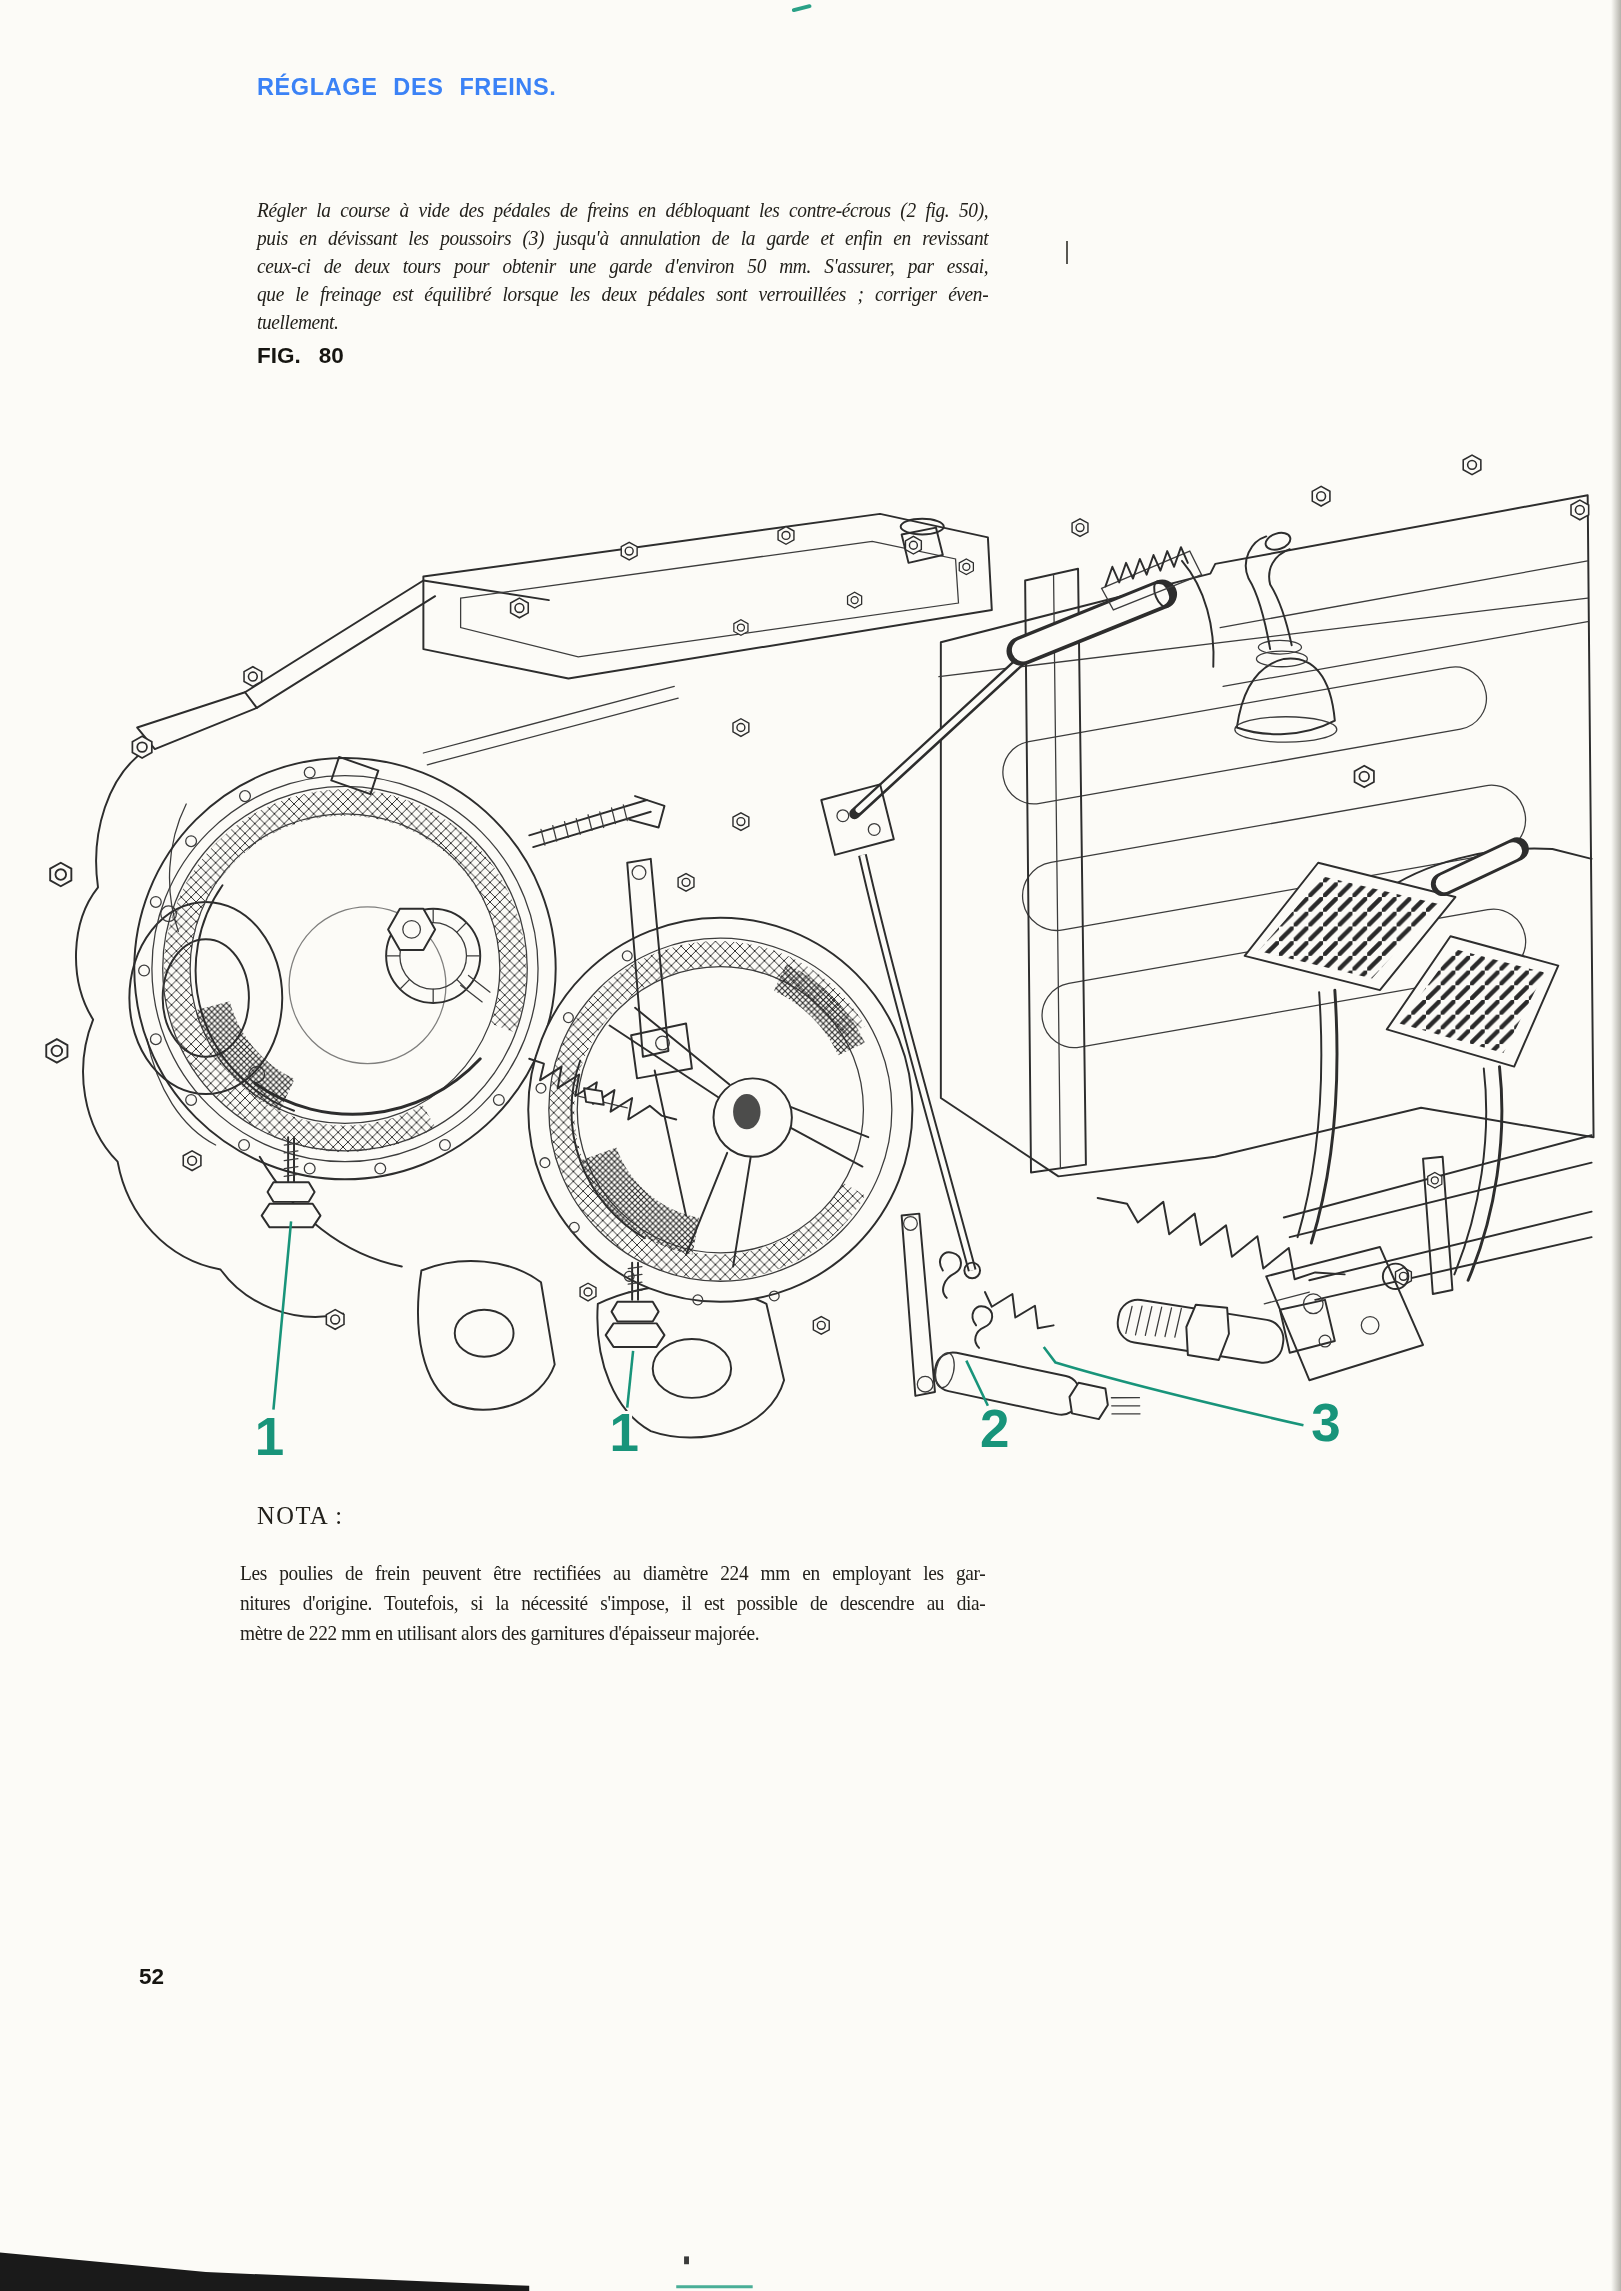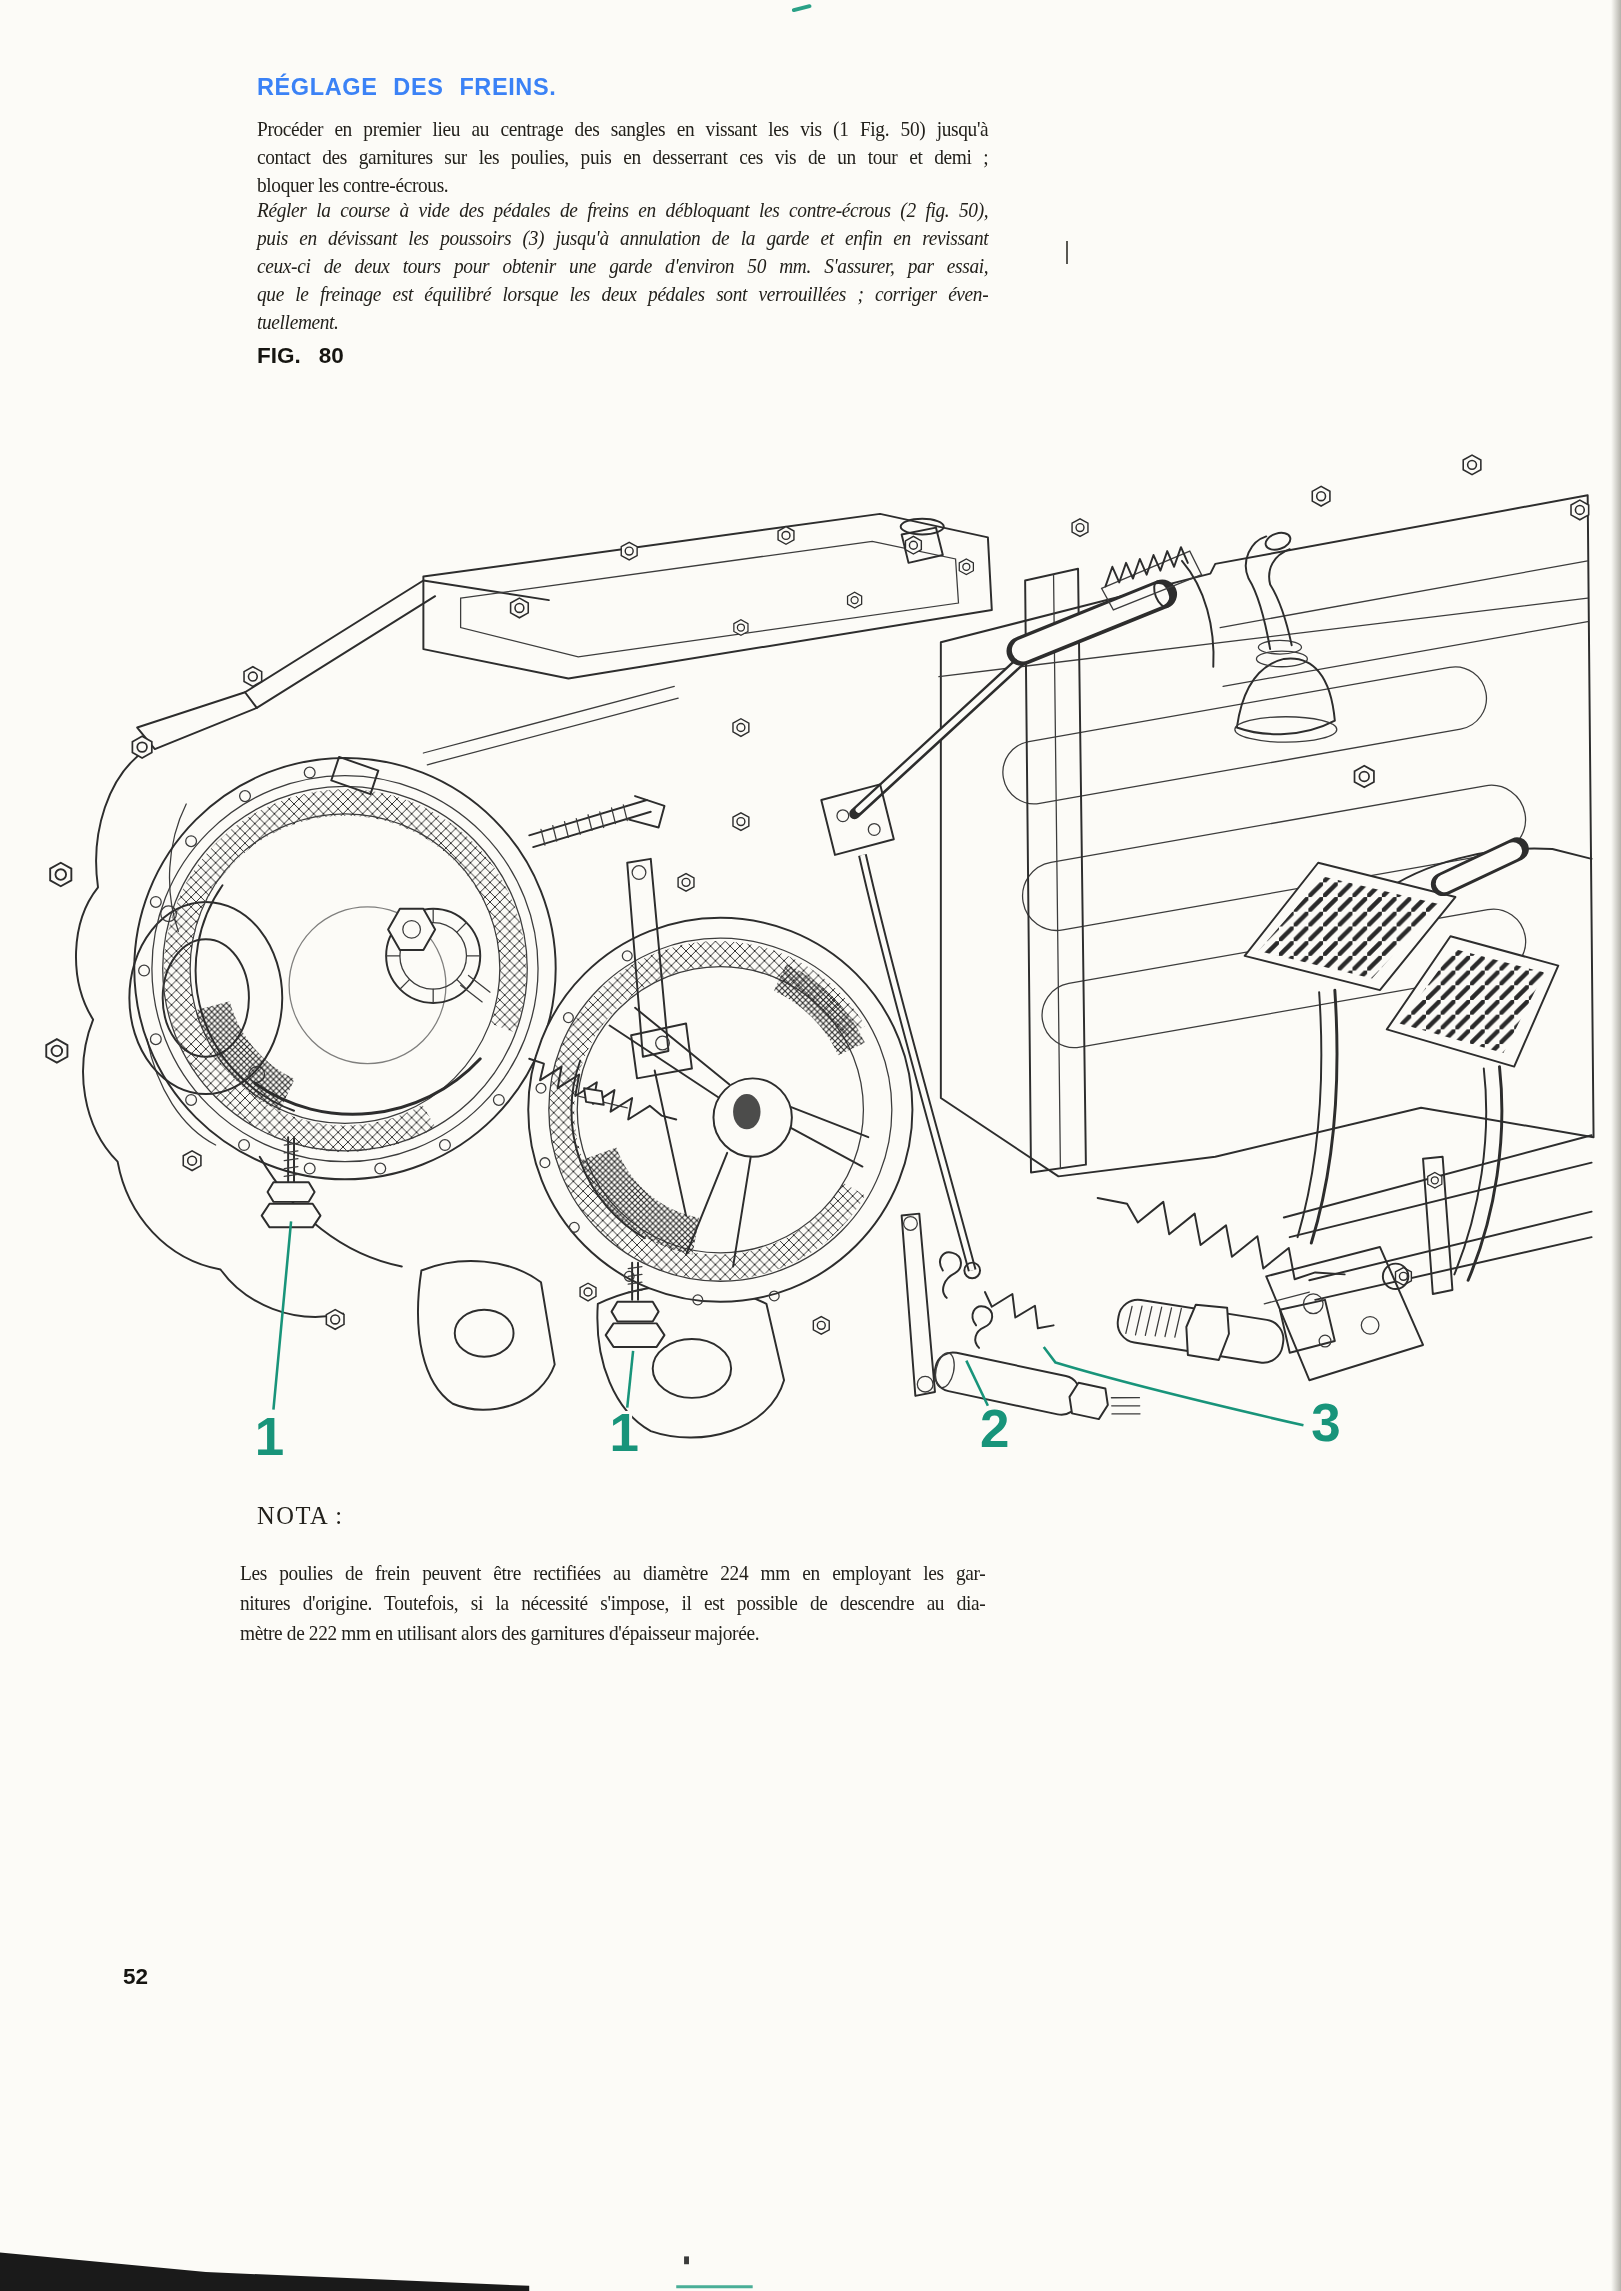--- a/index.html
+++ b/index.html
@@ -16,21 +16,21 @@
   .heading{
     font-family:"Liberation Sans","DejaVu Sans",sans-serif;
     font-weight:bold;font-size:23.5px;letter-spacing:0.6px;word-spacing:8.8px;color:#3b82f6;
   }
   .figlabel{
     font-family:"Liberation Sans","DejaVu Sans",sans-serif;
     font-weight:bold;font-size:22.5px;word-spacing:11.8px;color:#161511;
   }
   .pagenum{
     font-family:"Liberation Sans","DejaVu Sans",sans-serif;
-    font-weight:bold;font-size:22.5px;color:#161511;
+    font-weight:bold;font-size:22.5px;color:#161511;margin-left:16px;
   }
   .notalabel{font-size:24.5px;letter-spacing:1.5px;text-align:right;}
   .para{position:absolute;z-index:2;}
   .tl{
     display:block;width:831px;font-size:22px;line-height:28px;
     letter-spacing:-0.4px;transform:scaleX(.88);transform-origin:0 0;
     white-space:normal;
   }
   .nw{width:847px;}
   .jl{text-align:justify;text-align-last:justify;}
@@ -333,25 +333,20 @@
     <g>
       <line x1="810" y1="10" x2="826" y2="6" stroke="#2aa187" stroke-width="4" stroke-linecap="round"></line>
       <polygon points="0,2298 210,2318 540,2332 540,2338 0,2338" fill="#1a1a1a"></polygon>
       <rect x="698" y="2302" width="5" height="8" fill="#3a3a3a"></rect>
       <line x1="690" y1="2333" x2="768" y2="2333" stroke="#2aa187" stroke-width="3" opacity=".85"></line>
     </g>
   </svg>
 
   <div class="txt heading" style="left:257px;top:74px;">RÉGLAGE DES FREINS.</div>
 
-  <div class="para" style="left:257px;top:115px;">
-    <span class="tl jl">Procéder en premier lieu au centrage des sangles en vissant les vis (1 Fig. 50) jusqu'à</span>
-    <span class="tl jl">contact des garnitures sur les poulies, puis en desserrant ces vis de un tour et demi ;</span>
-    <span class="tl">bloquer les contre-écrous.</span>
-  </div>
 
   <div class="para" style="left:257px;top:196px;font-style:italic;">
     <span class="tl jl">Régler la course à vide des pédales de freins en débloquant les contre-écrous (2 fig. 50),</span>
     <span class="tl jl">puis en dévissant les poussoirs (3) jusqu'à annulation de la garde et enfin en revissant</span>
     <span class="tl jl">ceux-ci de deux tours pour obtenir une garde d'environ 50 mm. S'assurer, par essai,</span>
     <span class="tl jl">que le freinage est équilibré lorsque les deux pédales sont verrouillées ; corriger éven-</span>
     <span class="tl">tuellement.</span>
   </div>
 
   <div class="txt figlabel" style="left:257px;top:343px;">FIG. 80</div>

